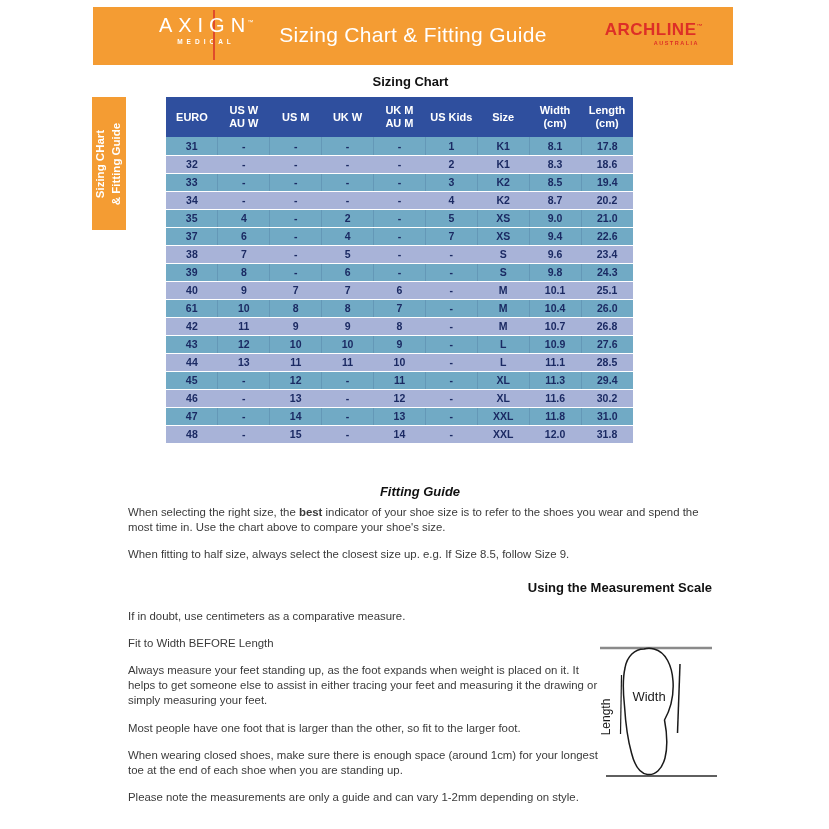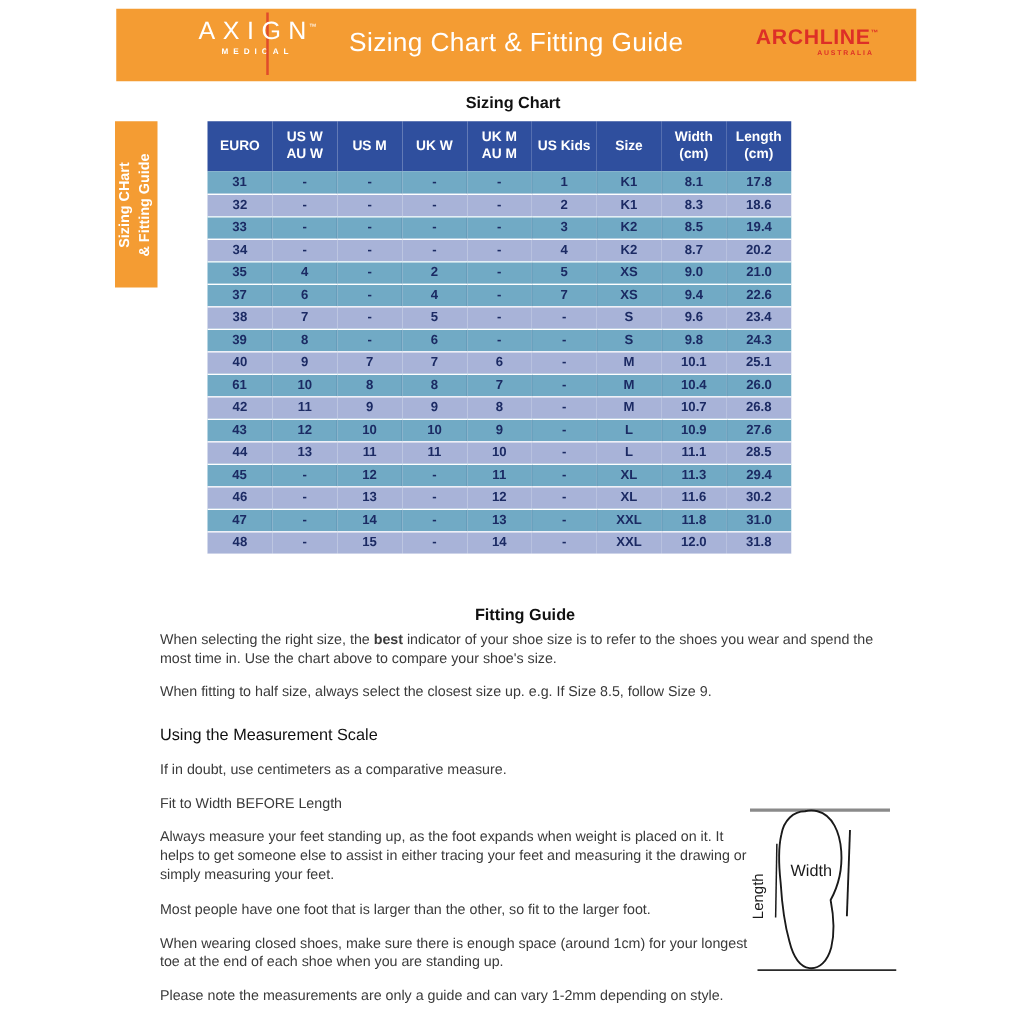--- a/index.html
+++ b/index.html
@@ -21,39 +21,39 @@
   .arch-sub { color:#DD2F27; font-size:5.5px; font-weight:bold; letter-spacing:1.5px; margin-top:0; padding-right:4px; }
 
   
   .side-tab { position:absolute; left:92px; top:97px; width:34px; height:133px; background:#F49C33; }
   .side-tab-text { position:absolute; top:50%; left:50%; transform:translate(-50%,-50%) rotate(-90deg);
                    white-space:nowrap; color:#fff; font-weight:bold; font-size:11.5px; line-height:1.35; text-align:center; }
 
   
   .h-center { position:absolute; text-align:center; font-size:13px; font-weight:bold; color:#111; }
   .h-sizing  { left:177px; top:74px; width:467px; }
-  .h-fitting { left:134px; top:484px; width:572px; }
+  .h-fitting { left:134px; top:484px; width:572px;font-style:italic; }
 
   
   #sizing-table { position:absolute; left:166px; top:97px; width:467px; border-collapse:collapse; table-layout:fixed; }
   #sizing-table th { background:#2F4F9E; color:#fff; font-size:11px; font-weight:bold; height:40px;
                      line-height:1.18; vertical-align:middle; text-align:center; padding:0; }
   #sizing-table td { height:18px; font-size:10.5px; font-weight:bold; color:#1B2A63; text-align:center;
                      padding:0; border-bottom:1px solid #fff; }
   #sizing-table tr.teal  td { background:#71AAC5; border-right:1px solid rgba(25,55,105,0.15); }
   #sizing-table tr.teal  td:last-child { border-right:none; }
   #sizing-table tr.light td { background:#A8B3D8; }
 
   
   .text-col { position:absolute; left:128px; top:505px; width:612px; color:#3a3a3a;
               font-size:11.4px; line-height:1.32; }
   .text-col p { margin:0 0 12px 0; }
   .p-wide { width:592px; }
   .p-narrow { max-width:470px; }
-  .h-measure { text-align:left; width:584px; font-size:13px; font-weight:normal; color:#111; margin:17px 0 13px 0; }
+  .h-measure { text-align:right; width:584px; font-size:13px; font-weight:bold; color:#111; margin:17px 0 13px 0; }
 
   
   .foot-diagram { position:absolute; left:596px; top:633px; width:146px; height:152px; }
   .foot-diagram svg { display:block; }
 </style>
 </head>
 <body>
 
 <div class="page">
 

